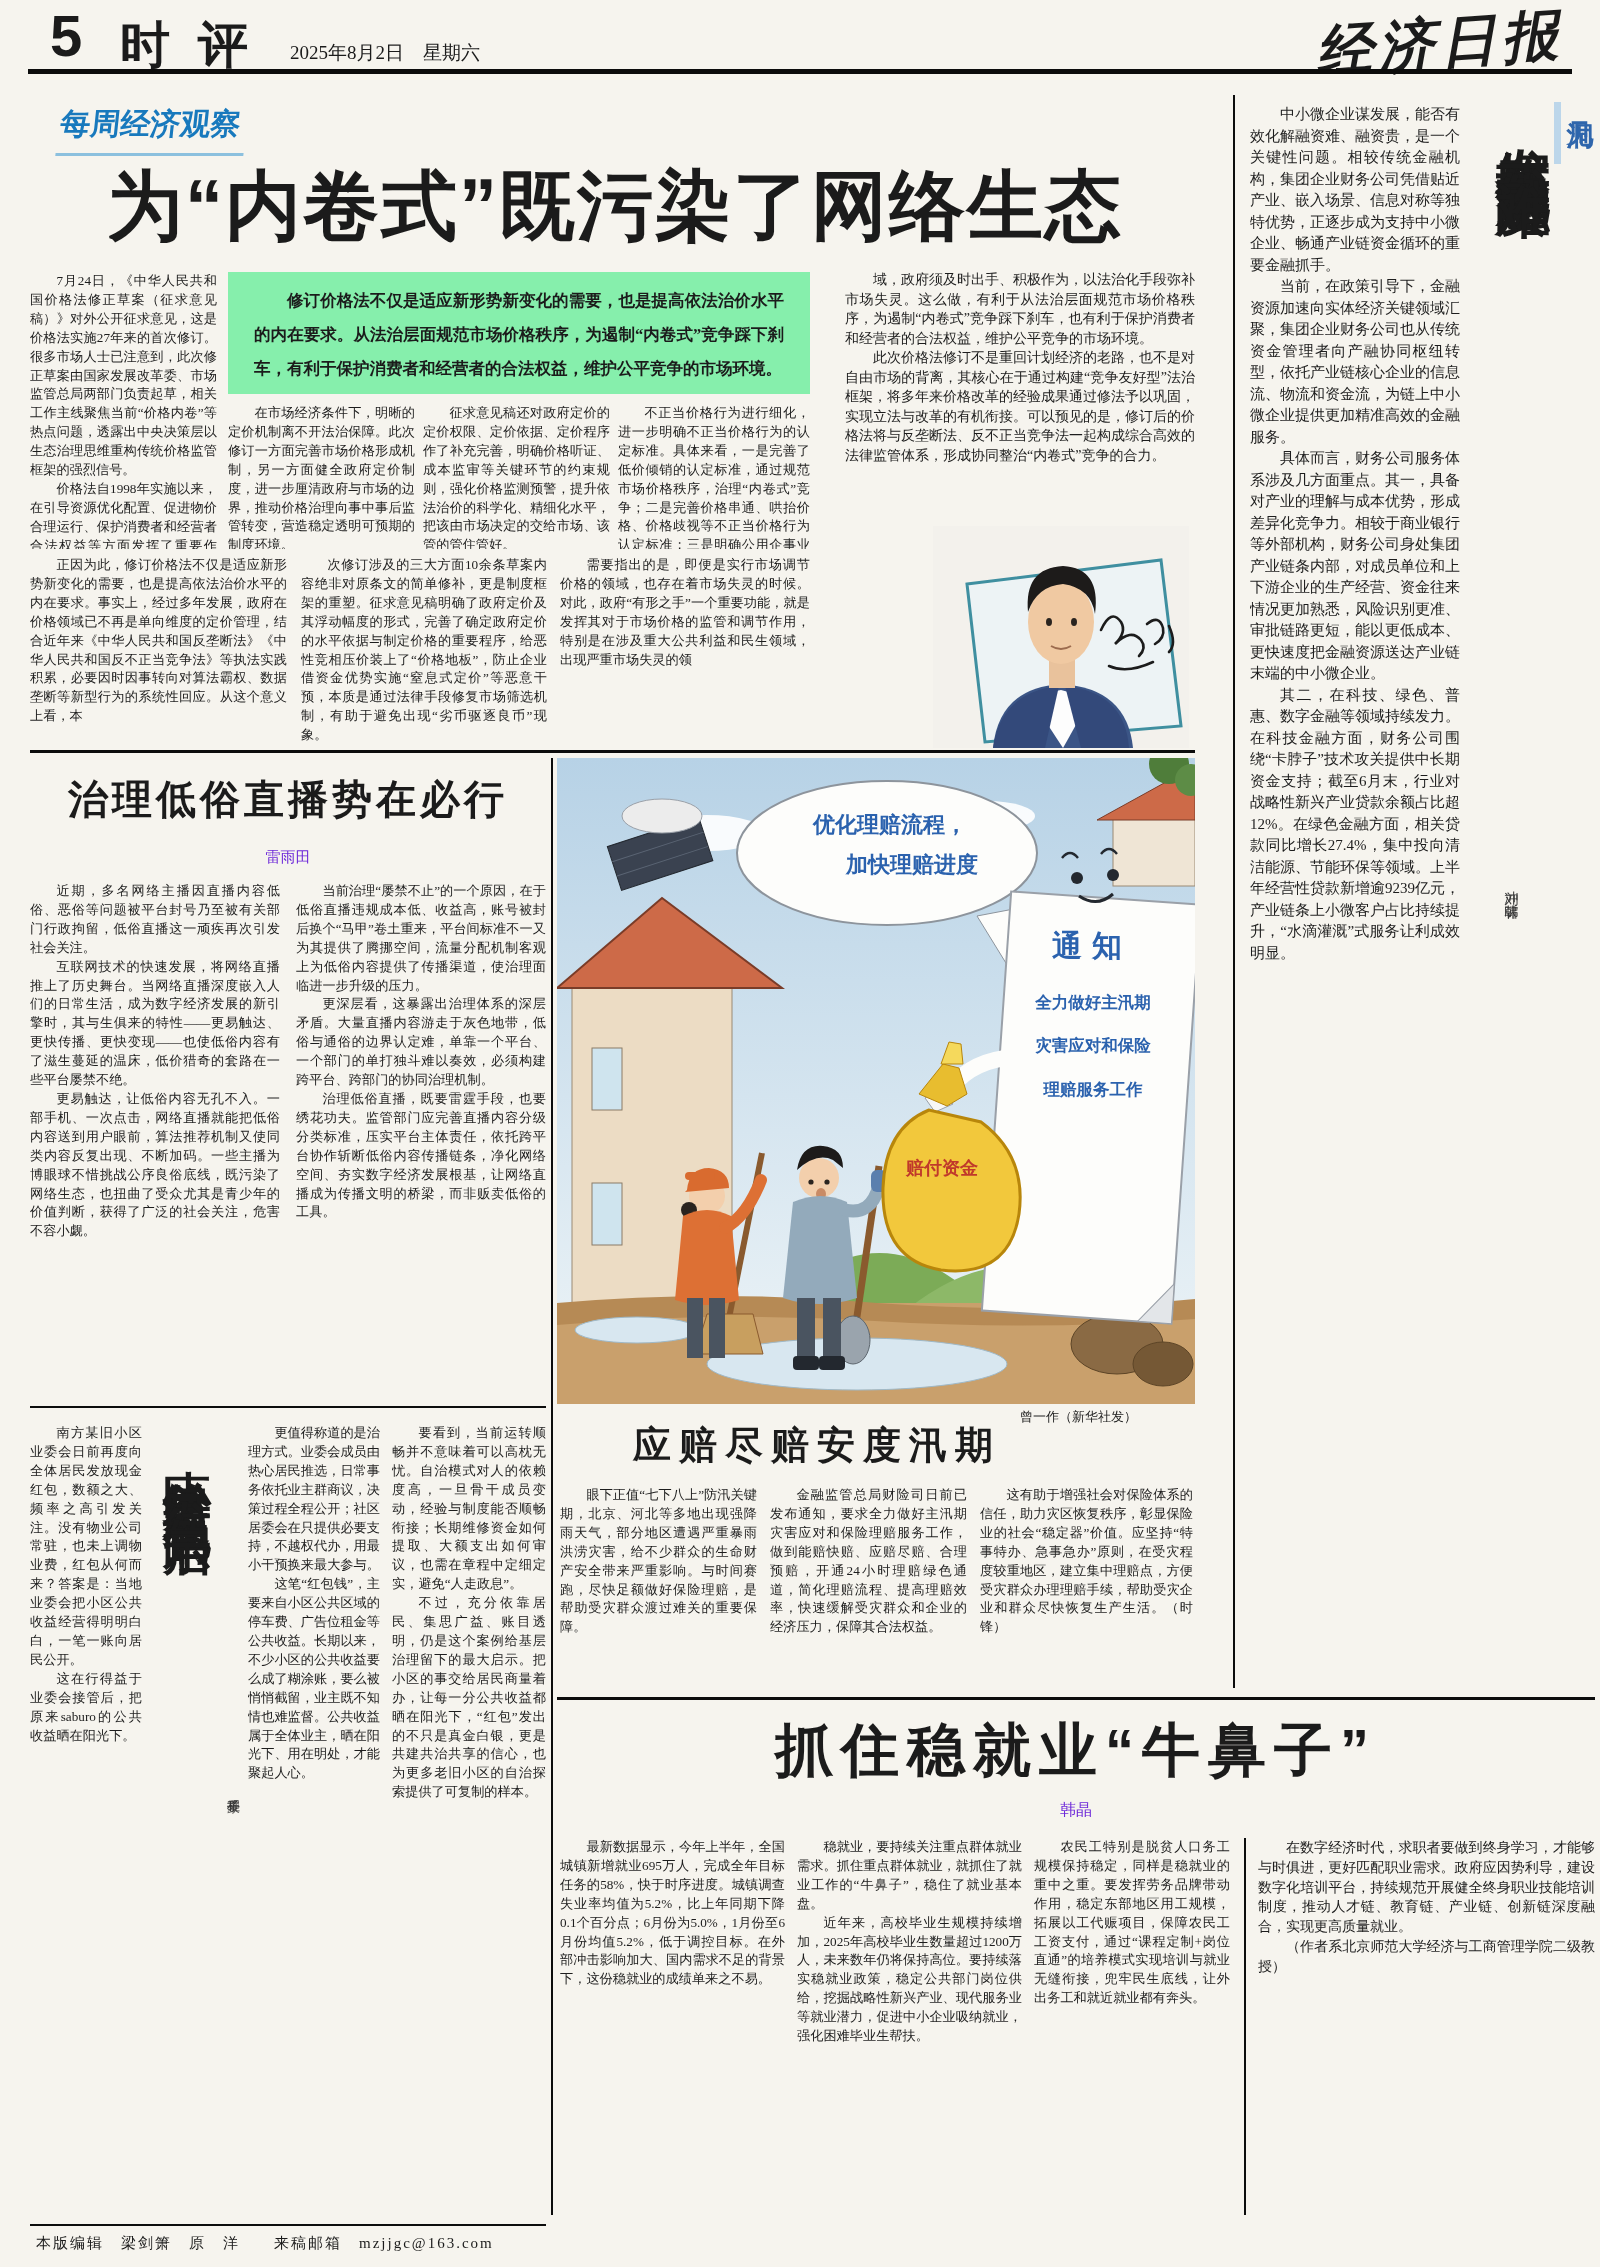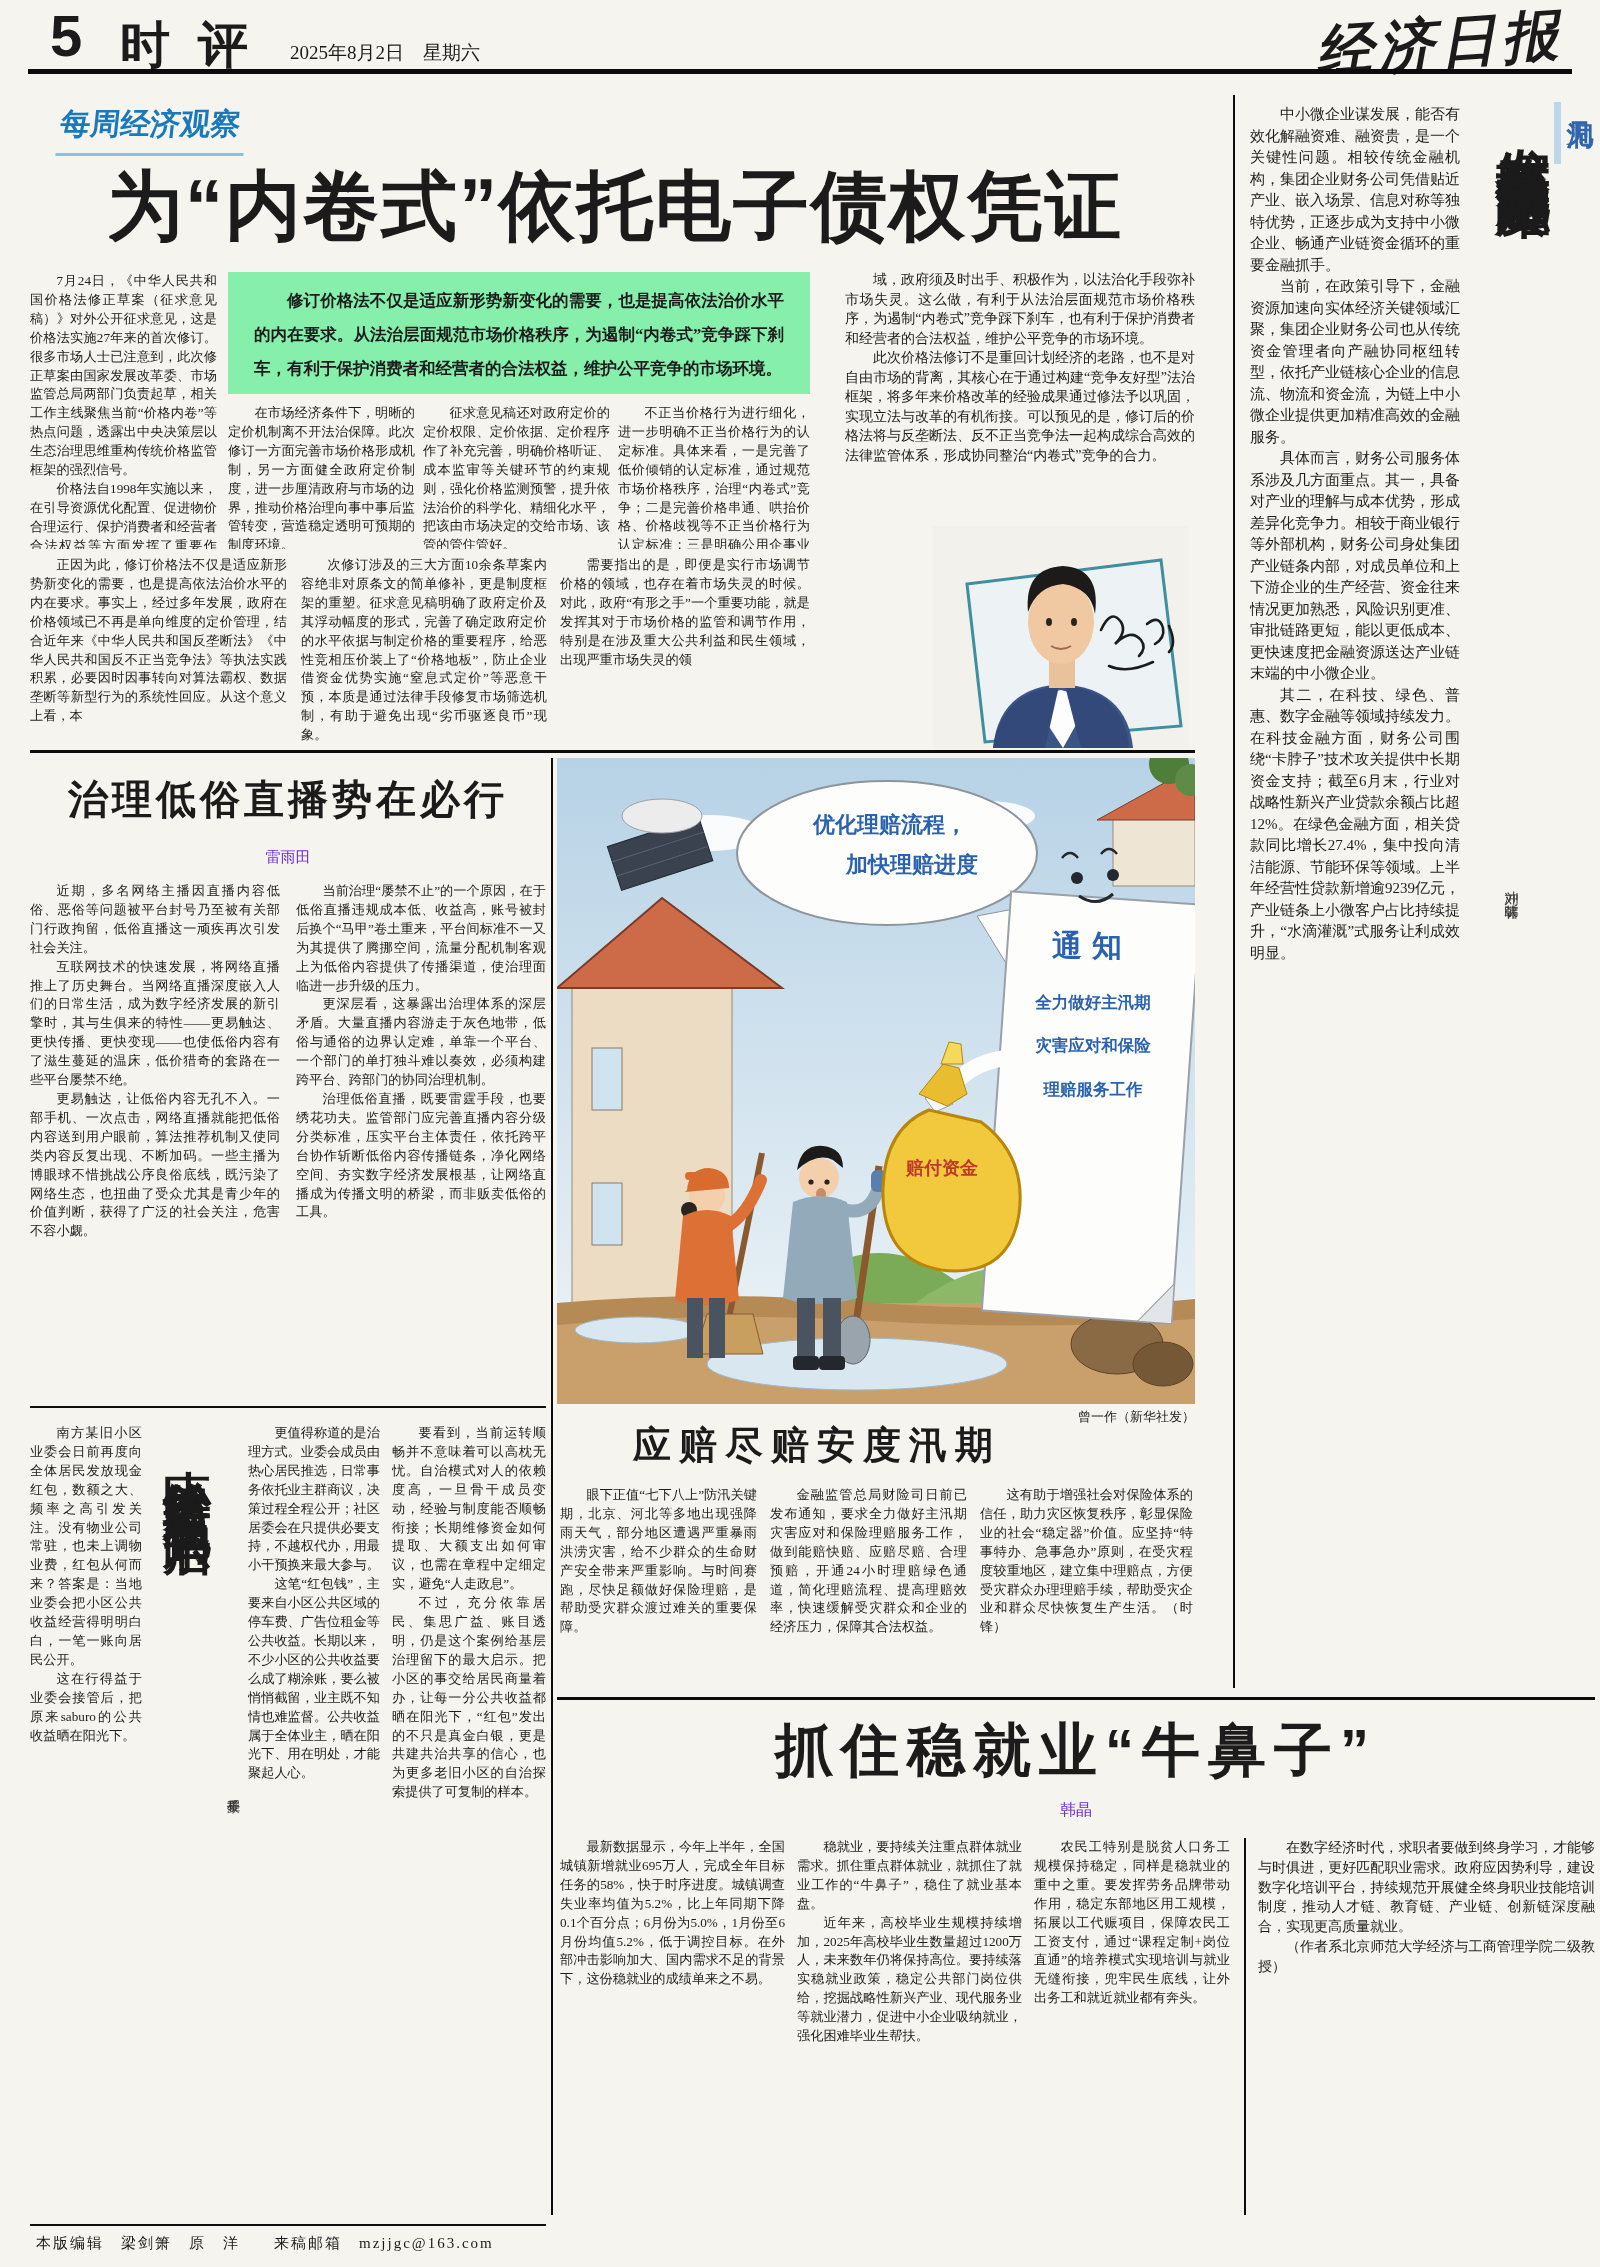--- a/index.html
+++ b/index.html
@@ -29,21 +29,21 @@
 <div id="page">
 
   <div class="abs sans" style="left:50px;top:2px;font-size:58px;font-weight:900;">5</div>
   <div class="abs serifhead" style="left:120px;top:12px;font-size:50px;font-weight:900;letter-spacing:28px;">时评</div>
   <div class="abs" style="left:290px;top:40px;font-size:19px;">2025年8月2日　星期六</div>
   <div class="abs" style="left:1316px;top:6px;font-size:56px;font-weight:900;font-style:italic;letter-spacing:6px;
               transform:rotate(-4deg);font-family:'DejaVu Serif',serif;">经济日报</div>
   <div class="abs rule" style="left:28px;top:69px;width:1544px;height:5px;"></div>
 
   <div class="abs kicker sans" style="left:58px;top:104px;">每周经济观察</div>
-  <div class="abs sans bigheadline center" style="left:40px;top:156px;width:1150px;">为“内卷式”依托电子债权凭证</div>
+  <div class="abs sans bigheadline center" style="left:40px;top:156px;width:1150px;">为“内卷式”既污染了网络生态</div>
 
   <div class="abs txt" style="left:30px;top:272px;width:187px;height:277px;">
       <p>7月24日，《中华人民共和国价格法修正草案（征求意见稿）》对外公开征求意见，这是价格法实施27年来的首次修订。很多市场人士已注意到，此次修正草案由国家发展改革委、市场监管总局两部门负责起草，相关工作主线聚焦当前“价格内卷”等热点问题，透露出中央决策层以生态治理思维重构传统价格监管框架的强烈信号。</p>
       <p>价格法自1998年实施以来，在引导资源优化配置、促进物价合理运行、保护消费者和经营者合法权益等方面发挥了重要作用。随着经济社会发展和价格改革深化，我国价格工作面临的形势发生明显变化，当前绝大多数商品和服务的价格已由市场形成，平台经济等新业态新模式层出不穷，低价无序竞争现象在一些行业凸现。</p>
     </div>
 
   <div class="abs introbox" style="left:228px;top:272px;width:582px;height:122px;">
     <div class="in">修订价格法不仅是适应新形势新变化的需要，也是提高依法治价水平的内在要求。从法治层面规范市场价格秩序，为遏制“内卷式”竞争踩下刹车，有利于保护消费者和经营者的合法权益，维护公平竞争的市场环境。</div>
   </div>
 
@@ -220,21 +220,21 @@
     <div class="abs notice-blue sans" style="left:218px;top:52px;width:230px;font-size:22px;text-align:center;">优化理赔流程，</div>
     <div class="abs notice-blue sans" style="left:240px;top:92px;width:230px;font-size:22px;text-align:center;">加快理赔进度</div>
     <div class="abs notice-blue sans" style="left:455px;top:168px;width:160px;font-size:30px;text-align:center;letter-spacing:10px;">通知</div>
     <div class="abs notice-blue sans" style="left:448px;top:214px;width:176px;font-size:16.5px;line-height:27px;text-align:center;">
         <p>全力做好主汛期</p>
         <p>灾害应对和保险</p>
         <p>理赔服务工作</p>
       </div>
     <div class="abs sans" style="left:330px;top:398px;width:110px;font-size:18px;font-weight:800;color:#c0392b;text-align:center;">赔付资金</div>
   </div>
-  <div class="abs capt" style="left:1020px;top:1408px;width:175px;text-align:right;">曾一作（新华社发）</div>
+  <div class="abs capt" style="left:1020px;top:1408px;width:175px;">曾一作（新华社发）</div>
 
   <div class="abs sans center" style="left:557px;top:1420px;width:520px;font-size:38px;font-weight:900;letter-spacing:8px;">应赔尽赔安度汛期</div>
   <div class="abs txt" style="left:560px;top:1486px;width:197px;height:204px;">
       <p>眼下正值“七下八上”防汛关键期，北京、河北等多地出现强降雨天气，部分地区遭遇严重暴雨洪涝灾害，给不少群众的生命财产安全带来严重影响。与时间赛跑，尽快足额做好保险理赔，是帮助受灾群众渡过难关的重要保障。</p>
     </div>
   <div class="abs txt" style="left:770px;top:1486px;width:197px;height:204px;">
       <p>金融监管总局财险司日前已发布通知，要求全力做好主汛期灾害应对和保险理赔服务工作，做到能赔快赔、应赔尽赔、合理预赔，开通24小时理赔绿色通道，简化理赔流程、提高理赔效率，快速缓解受灾群众和企业的经济压力，保障其合法权益。</p>
     </div>
   <div class="abs txt" style="left:980px;top:1486px;width:213px;height:204px;">
       <p>这有助于增强社会对保险体系的信任，助力灾区恢复秩序，彰显保险业的社会“稳定器”价值。应坚持“特事特办、急事急办”原则，在受灾程度较重地区，建立集中理赔点，方便受灾群众办理理赔手续，帮助受灾企业和群众尽快恢复生产生活。（时锋）</p>

